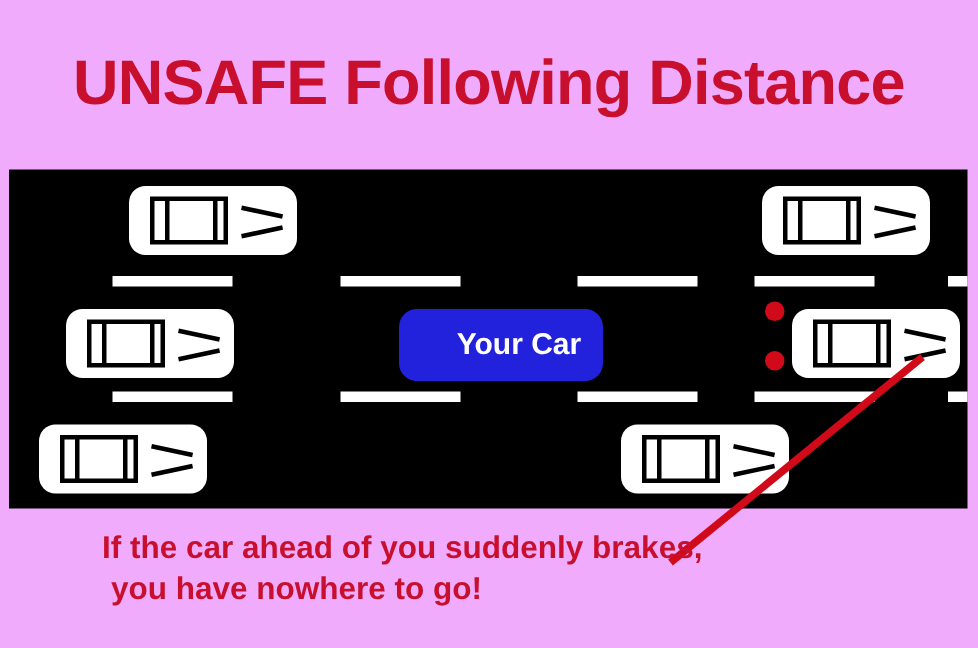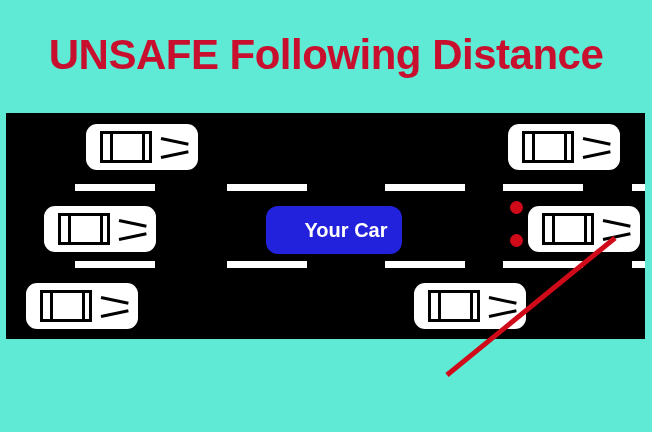--- a/index.html
+++ b/index.html
@@ -14,21 +14,21 @@
     position: relative;
     overflow: hidden;
     font-family: "Liberation Sans", sans-serif;
   }
 
   #stage {
     position: absolute;
     left: 0; top: 0;
     width: 652px;
     height: 432px;
-    background: #5eead4;
+    background: #f0abfc;
   }
 
   
   .title {
     position: absolute;
     left: 0;
     top: 30px;
     width: 652px;
     text-align: center;
     font-family: "Liberation Sans Narrow", "Liberation Sans", sans-serif;
@@ -263,14 +263,18 @@
     <div class="yourcar" style="left:260px;top:93px;width:112px;height:48px;">
       <span>Your Car</span>
     </div>
 
   </div>
 
   <svg class="arrow-svg" viewBox="0 0 652 432" width="652" height="432">
     <line x1="447" y1="375" x2="615" y2="238" stroke="#D10A19" stroke-width="5" stroke-linecap="butt"></line>
   </svg>
 
+  <div class="caption">
+    <span class="line1">If the car ahead of you suddenly brakes,</span>
+    <span class="line2">you have nowhere to go!</span>
+  </div>
 
 </div>
 
 </body></html>

